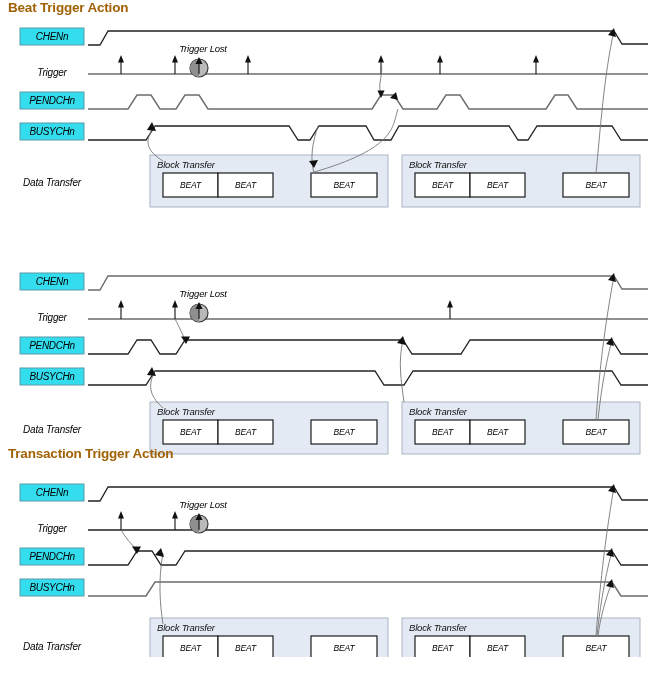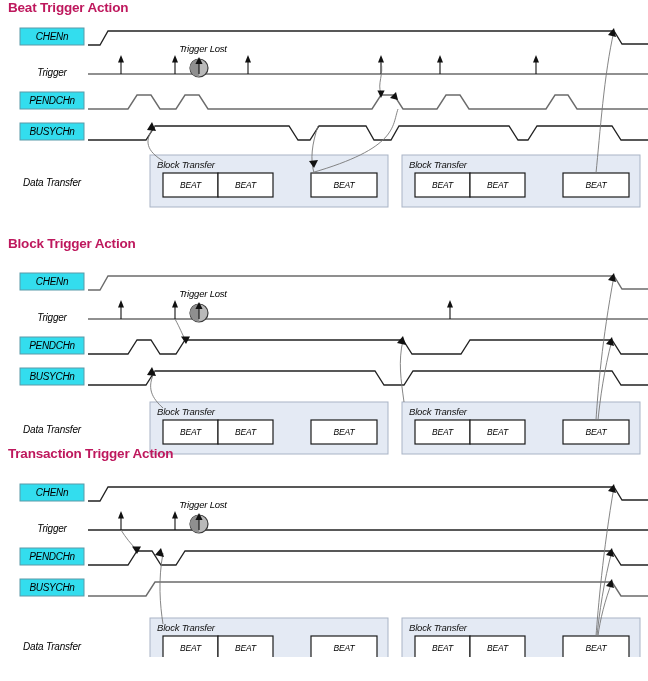--- a/index.html
+++ b/index.html
@@ -7,21 +7,21 @@
     width:648px;height:681px;
     font-family:"Liberation Sans", sans-serif;
     color:#000000;
     overflow:hidden;
   }
   .page{position:relative;width:648px;height:681px;}
   .section{position:absolute;left:0;width:648px;}
   .sec-title{
     position:absolute;left:8px;top:0;
     font-size:13.5px;font-weight:bold;letter-spacing:-0.2px;
-    color:#be185d;white-space:nowrap;
+    color:#a16207;white-space:nowrap;
   }
   .diagram{position:absolute;left:0;top:0;width:648px;font-style:italic;}
   svg{display:block;}
   .lbl-chip{
     fill:#33DDEE;stroke:#5A9AA8;stroke-width:1;
   }
   .lbl-txt{
     font-family:"Liberation Sans", sans-serif;
     font-size:10px;fill:#000;text-anchor:middle;
     dominant-baseline:middle;letter-spacing:-0.3px;
@@ -172,21 +172,20 @@
           <path class="curve" d="M318 112 C 312 130, 310 145, 314 159"></path>
           <polygon class="arrowhead" points="314,154 309,147 318,146"></polygon>
           <path class="curve" d="M614 17 C 604 60, 600 120, 596 159"></path>
           <polygon class="arrowhead" points="614,14 608,21 616,23"></polygon>
         </g>
       </svg>
     </div>
   </div>
 
   <div class="section" style="top:236px;height:234px;">
-    <div class="sec-title">Block Trigger Action</div>
     <div class="diagram" style="top:14px;">
       <svg width="648" height="220" viewBox="0 0 648 220" xmlns="http://www.w3.org/2000/svg">
 
         <g>
           <rect class="lbl-chip" x="20" y="23" width="64" height="17"></rect>
           <text class="lbl-txt" x="52" y="32.5">CHENn</text>
         </g>
         <path class="wave" d="M 88 40 L 100 40 L 108 26 L 614 26 L 622 39 L 648 39"></path>
 
         <text class="row-lbl" x="52" y="68">Trigger</text>

